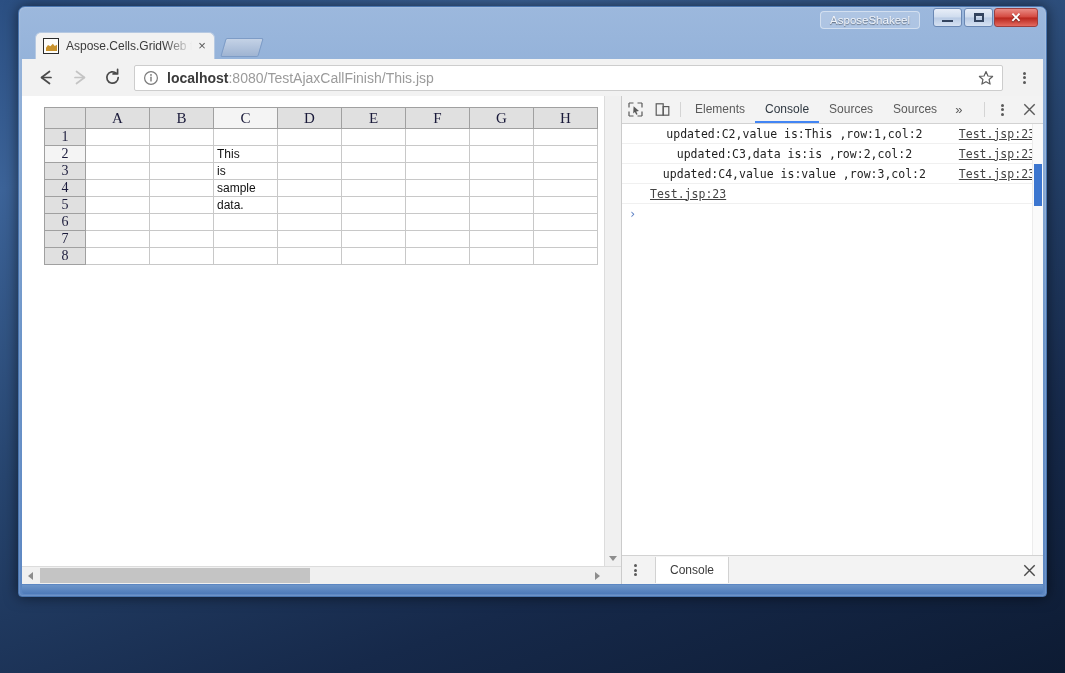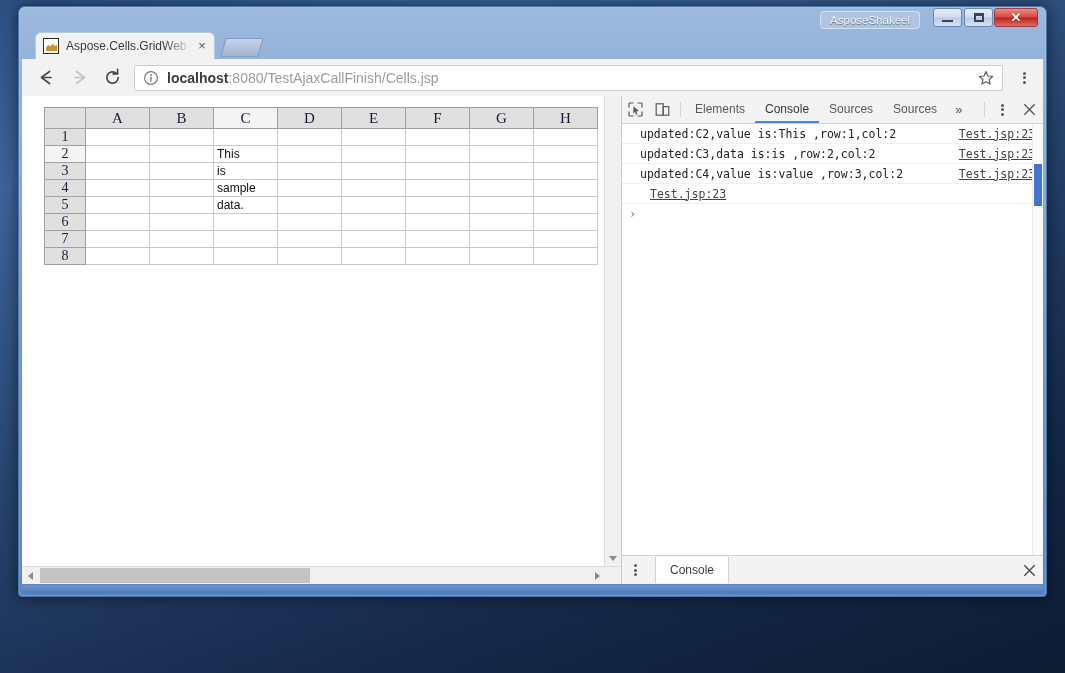--- a/index.html
+++ b/index.html
@@ -267,21 +267,21 @@
   #preserve-label { font-size: 12px; color: #4a4a4a; margin-left: 6px; }
   #dt-console {
     flex: 1 1 auto; overflow: hidden; position: relative; background: #fff;
   }
   .logrow {
     display: flex; align-items: center;
     height: 19px;
     border-bottom: 1px solid #f0f0f0;
     padding-left: 18px; padding-right: 8px;
     font-family: "DejaVu Sans Mono", monospace;
-    font-size: 11.5px; color: #222;
+    font-size: 11.5px; color: #222; text-align: center;
   }
   .logmsg { flex: 1 1 auto; white-space: nowrap; overflow: hidden; }
   .logsrc {
     flex: 0 0 auto; color: #444; text-decoration: underline;
     font-family: "DejaVu Sans Mono", monospace; font-size: 11.5px;
     margin-left: 10px;
   }
   #prompt-row { height: 19px; display: flex; align-items: center; padding-left: 7px; }
   #prompt-caret { color: #5a7fc4; font-size: 12px; font-family: "DejaVu Sans Mono", monospace; }
   #dt-cscroll {
@@ -359,21 +359,21 @@
           <path d="M15.2 9.5 a5.7 5.7 0 1 1 -1.9 -4.25" fill="none" stroke="#4a4a4a" stroke-width="1.7" stroke-linecap="round"></path>
           <path d="M14.6 1.4 V5.9 H10.1" fill="none" stroke="#4a4a4a" stroke-width="1.7" stroke-linecap="round" stroke-linejoin="round"></path>
         </svg>
       </div>
       <div id="omnibox">
         <svg id="info-icon" width="16" height="16" viewBox="0 0 16 16">
           <circle cx="8" cy="8" r="6.4" fill="none" stroke="#7a7a7a" stroke-width="1.2"></circle>
           <circle cx="8" cy="4.9" r="0.95" fill="#7a7a7a"></circle>
           <rect x="7.3" y="6.6" width="1.4" height="5" rx="0.6" fill="#7a7a7a"></rect>
         </svg>
-        <div id="url-text"><b>localhost</b><span>:8080/TestAjaxCallFinish/Cells.jsp</span></div>
+        <div id="url-text"><b>localhost</b><span>:8080/TestAjaxCallFinish/This.jsp</span></div>
         <div id="star-btn">
           <svg width="16" height="16" viewBox="0 0 16 16">
             <path d="M8 1.6 L9.95 6.0 L14.6 6.45 L11.1 9.55 L12.1 14.1 L8 11.7 L3.9 14.1 L4.9 9.55 L1.4 6.45 L6.05 6.0 Z" fill="none" stroke="#5e5e5e" stroke-width="1.2" stroke-linejoin="round"></path>
           </svg>
         </div>
       </div>
       <div id="menu-btn">
         <div>
           <div class="dot3"></div>
             <div class="dot3"></div>

